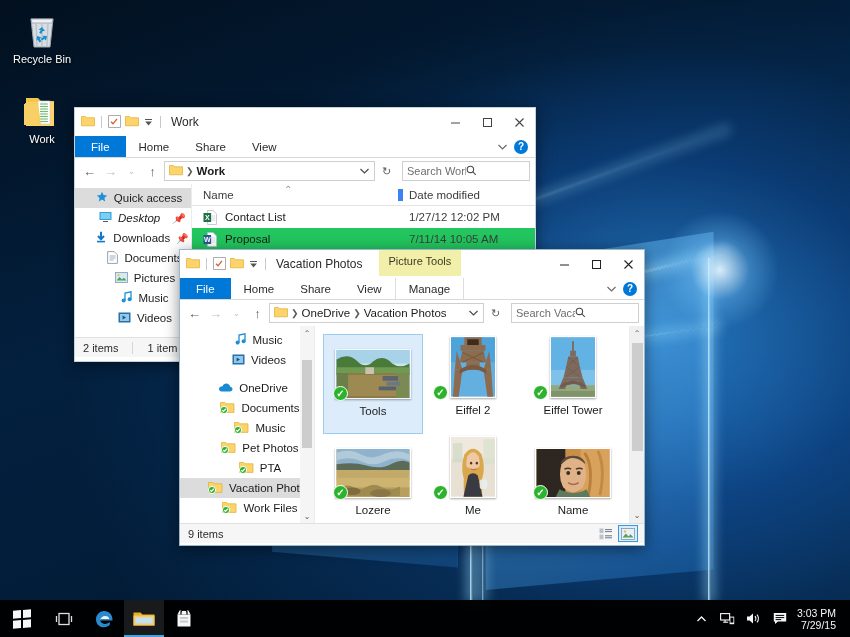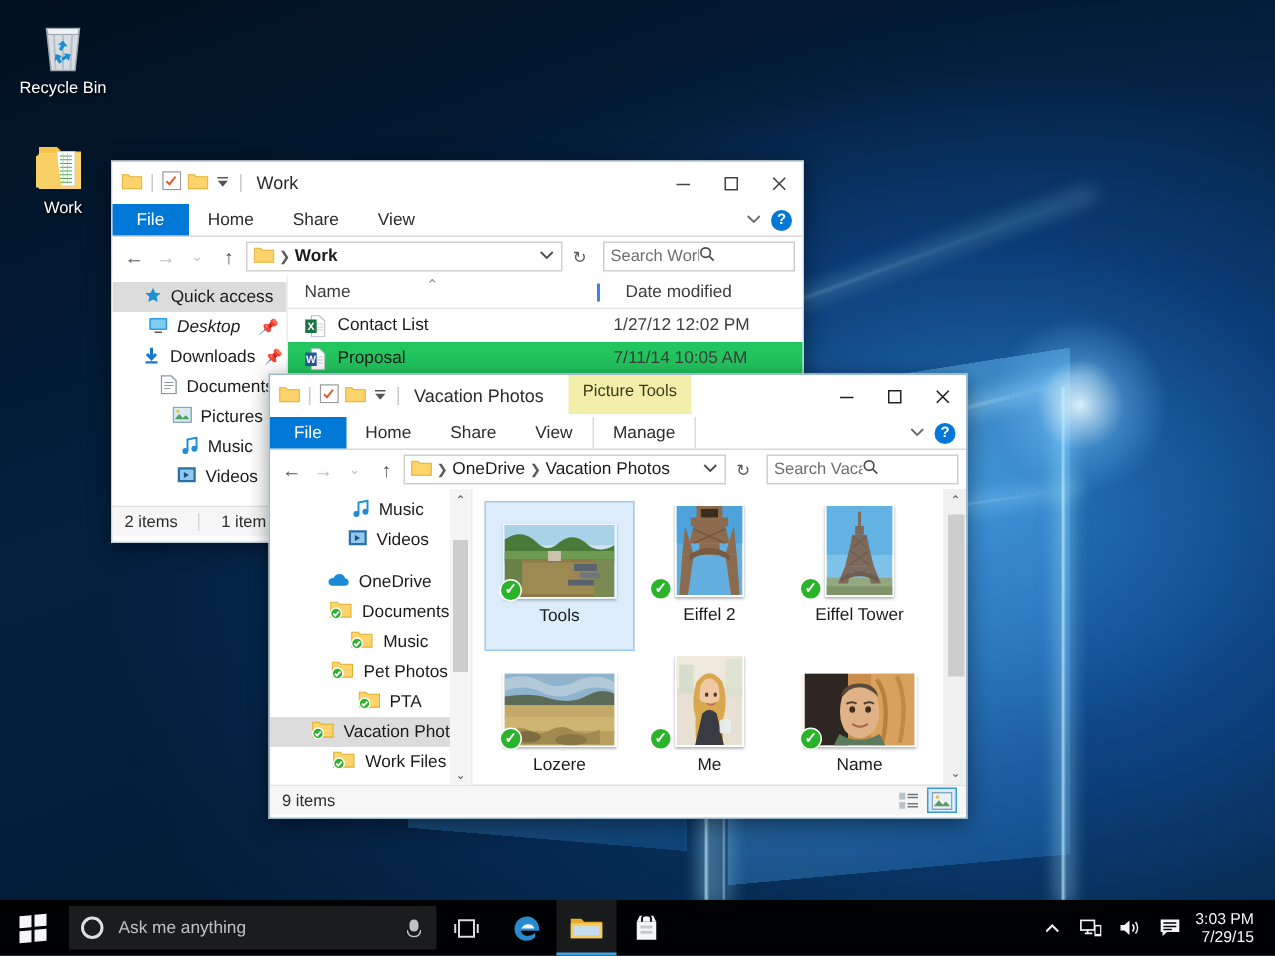--- a/index.html
+++ b/index.html
@@ -154,21 +154,21 @@
   .nav-item.sel { background:#dcdcdc; }
   .nav-item .pin { margin-left:auto; margin-right:6px; color:#9a9a9a; font-size:10px; }
   .nav-gap { height:8px; }
 
   .colhdr {
     height:22px; display:flex; align-items:center;
     border-bottom:1px solid #e4e4e4; font-size:11.5px; color:#3c3c3c;
     background:#fff; position:relative;
   }
   .colhdr .c1 { width:206px; padding-left:11px; position:relative; }
-  .colhdr .c2 { padding-left:17px; border-left:2px solid #3b82f6; flex:1; }
+  .colhdr .c2 { padding-left:6px; border-left:5px solid #3b82f6; flex:1; }
   .sortmark { position:absolute; left:92px; top:-5px; color:#6e9ec4; font-size:10px; }
 
   .filerow { height:22px; display:flex; align-items:center; font-size:11.5px; }
   .filerow.sel { background:#22c55e; }
   .filerow .fname { width:206px; display:flex; align-items:center; gap:8px; padding-left:11px; }
   .filerow .fdate { padding-left:11px; color:#3c3c3c; }
 
   .statusbar {
     height:20px; border-top:1px solid #e0e0e0; background:#f6f6f6;
     display:flex; align-items:center; font-size:11px; color:#2b2b2b;
@@ -856,28 +856,20 @@
   <div id="taskbar">
     <div id="start-btn">
       <span class="win-logo">
         <i></i>
           <i></i>
           <i></i>
           <i></i>
       </span>
     </div>
 
-    <div id="cortana">
-      <span class="ring"></span>
-      <span class="ph">Ask me anything</span>
-      <span class="mic">
-          <i></i>
-          <u></u>
-        </span>
-    </div>
 
     <div class="tb-btn">
       <svg width="18" height="14" viewBox="0 0 18 14">
         <rect x="4" y="1.5" width="10" height="11" fill="none" stroke="#e8e8e8" stroke-width="1.3"></rect>
         <path d="M1.5 4v6M16.5 4v6" stroke="#e8e8e8" stroke-width="1.3"></path>
       </svg>
     </div>
 
     <div class="tb-btn">
       <svg width="21" height="21" viewBox="0 0 21 21">

